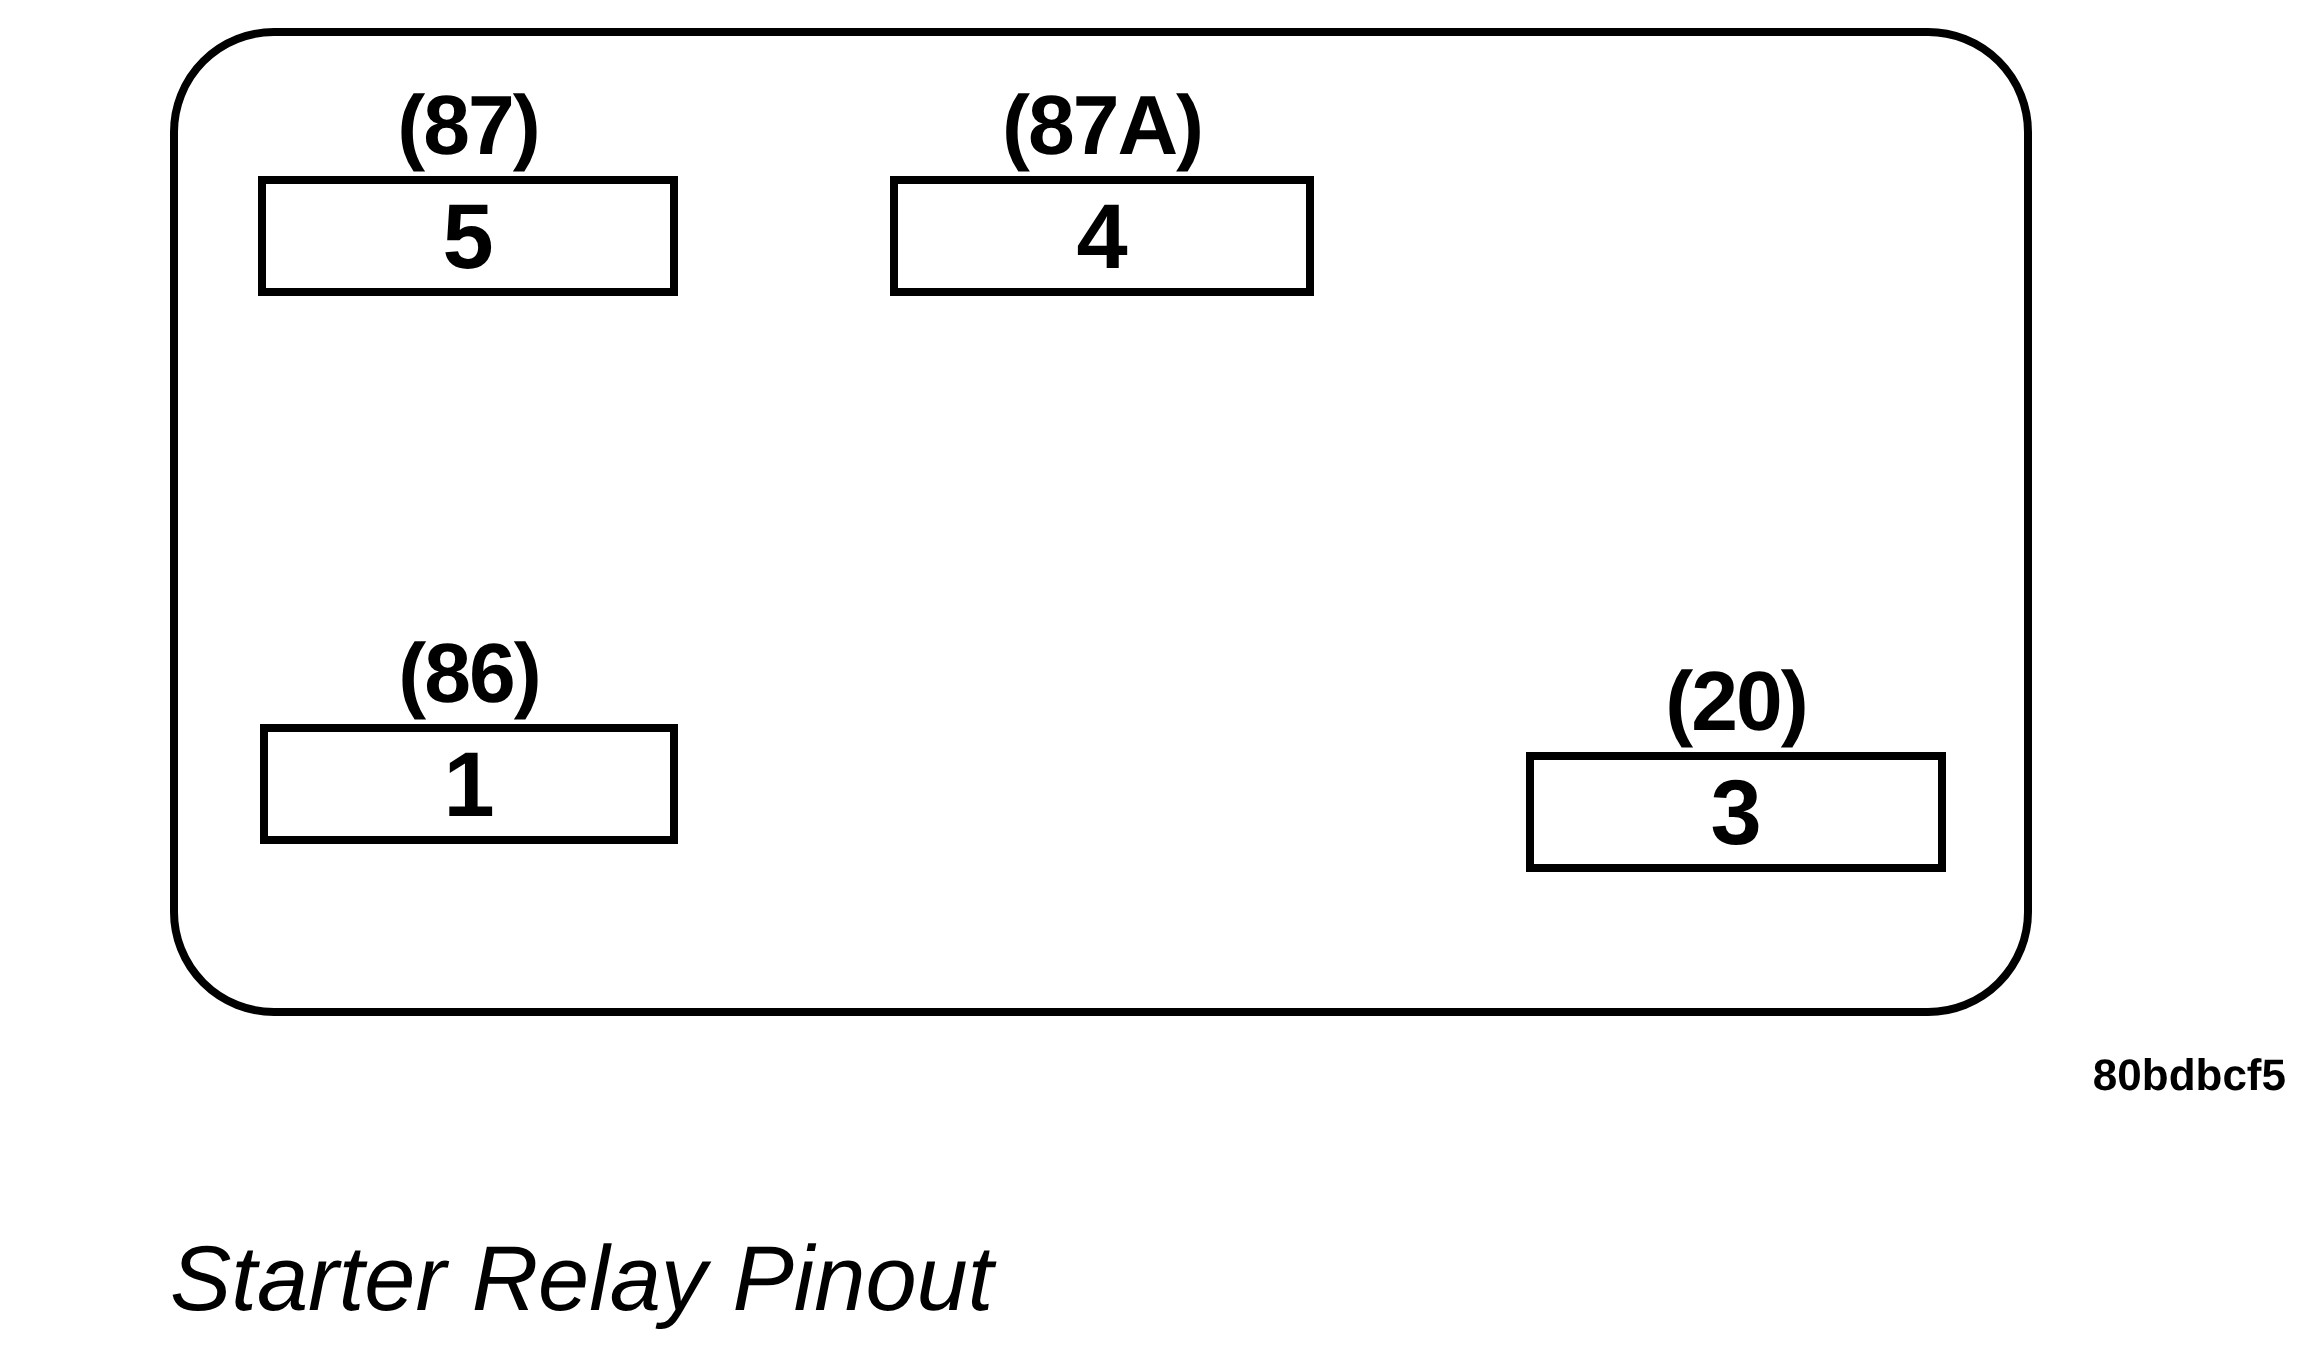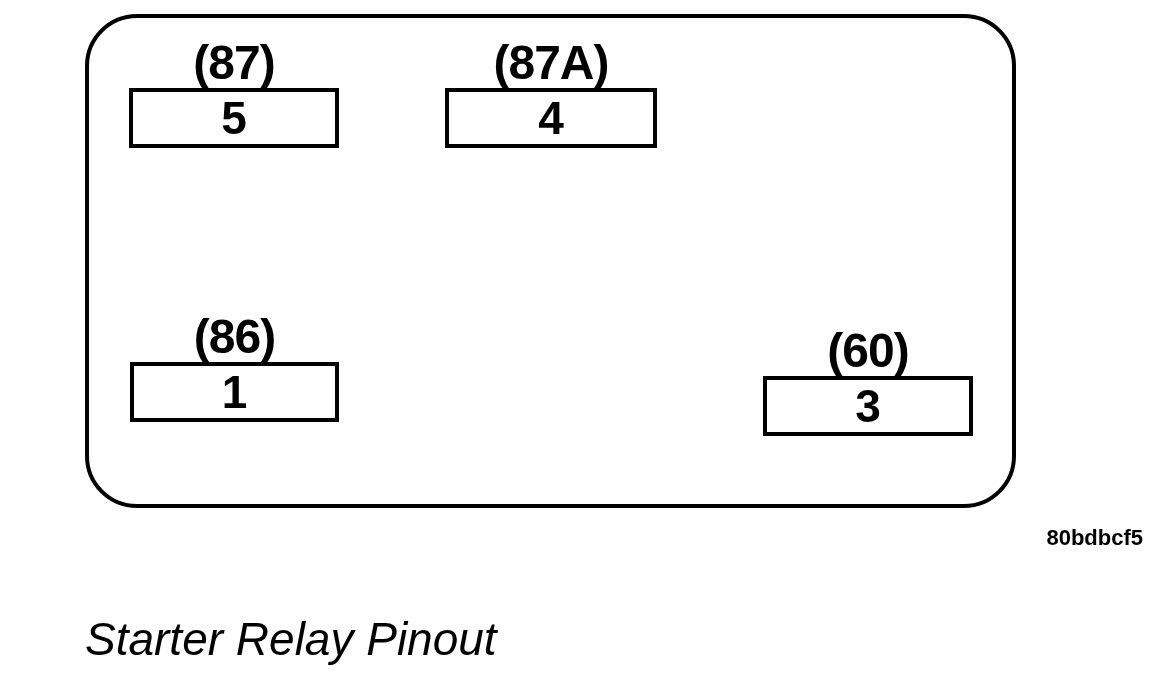--- a/index.html
+++ b/index.html
@@ -26,21 +26,21 @@
     border-radius: 52px;
     box-sizing: border-box;
     background: #ffffff;
   }
   .pin-group {
     position: absolute;
     text-align: center;
   }
   .terminal-label {
     font-weight: bold;
-    font-size: 48px;
+    font-size: 42px;
     line-height: 50px;
     height: 50px;
     letter-spacing: -1px;
     white-space: nowrap;
   }
   .pin-box {
     height: 60px;
     border: 4px solid #000000;
     box-sizing: border-box;
     background: #ffffff;
@@ -96,21 +96,21 @@
 
 
   <div class="pin-group" style="left:130px; top:312px; width:209px;">
     <div class="terminal-label">(86)</div>
     <div class="pin-box">
       <span class="pin-number">1</span>
     </div>
   </div>
 
   <div class="pin-group" style="left:763px; top:326px; width:210px;">
-    <div class="terminal-label">(60)</div>
+    <div class="terminal-label">(20)</div>
     <div class="pin-box">
       <span class="pin-number">3</span>
     </div>
   </div>
 
   <div class="figure-id">80bdbcf5</div>
 
   <div class="caption">Starter Relay Pinout</div>
 
 </div>

